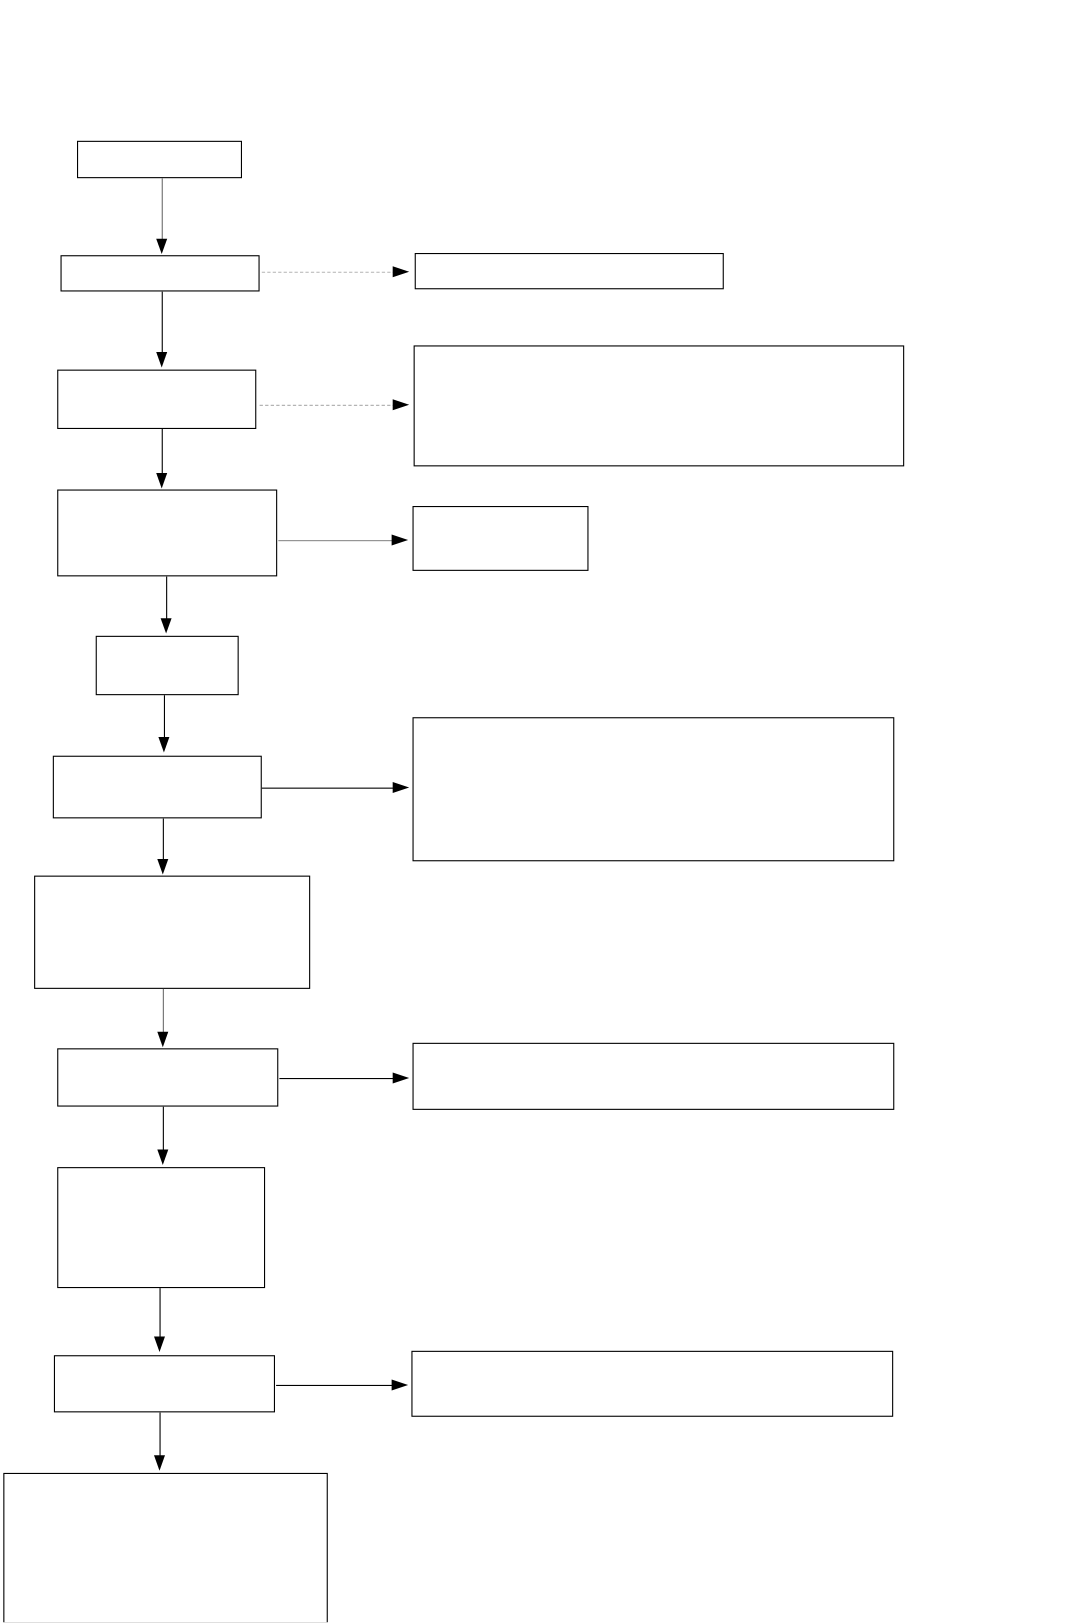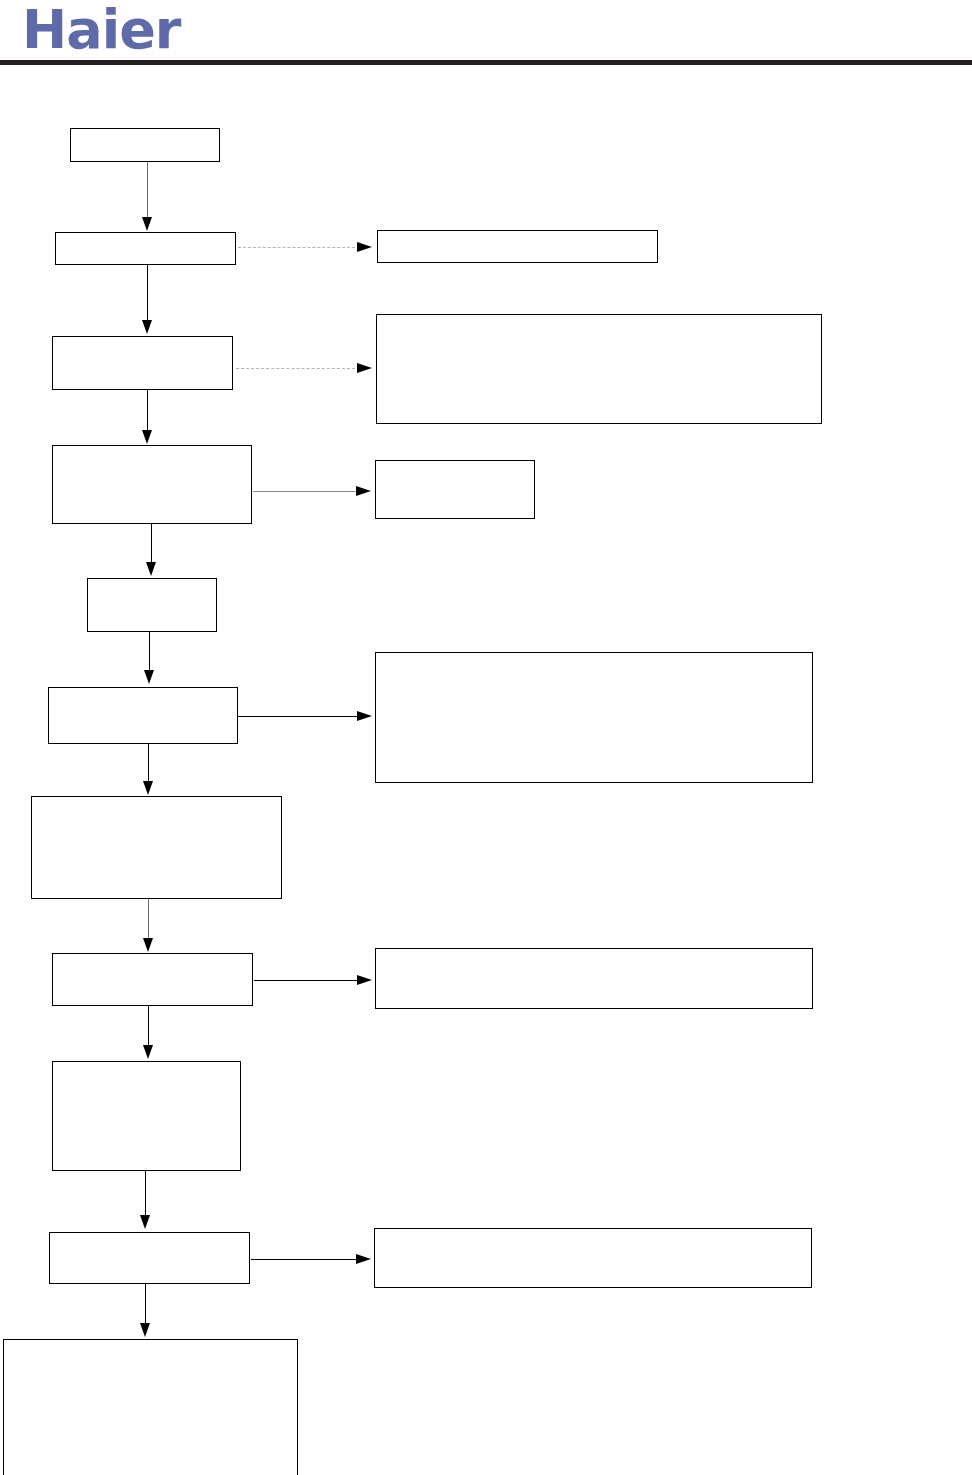--- a/index.html
+++ b/index.html
@@ -101,24 +101,20 @@
     border-top: 5px solid transparent;
     border-bottom: 5px solid transparent;
     border-left: 15px solid #000000;
   }
 </style>
 </head>
 <body>
 
 <div id="page">
 
-  <div id="page-header">
-    <div id="brand-logo">Haier</div>
-    <div id="header-rule"></div>
-  </div>
 
   <div id="flowchart">
 
     <div class="fc-box" style="left:70px;  top:128px;  width:150px; height:34px;"></div>
 
     <div class="fc-box" style="left:55px;  top:232px;  width:181px; height:33px;"></div>
 
     <div class="fc-box" style="left:52px;  top:336px;  width:181px; height:54px;"></div>
 
     <div class="fc-box" style="left:52px;  top:445px;  width:200px; height:79px;"></div>

